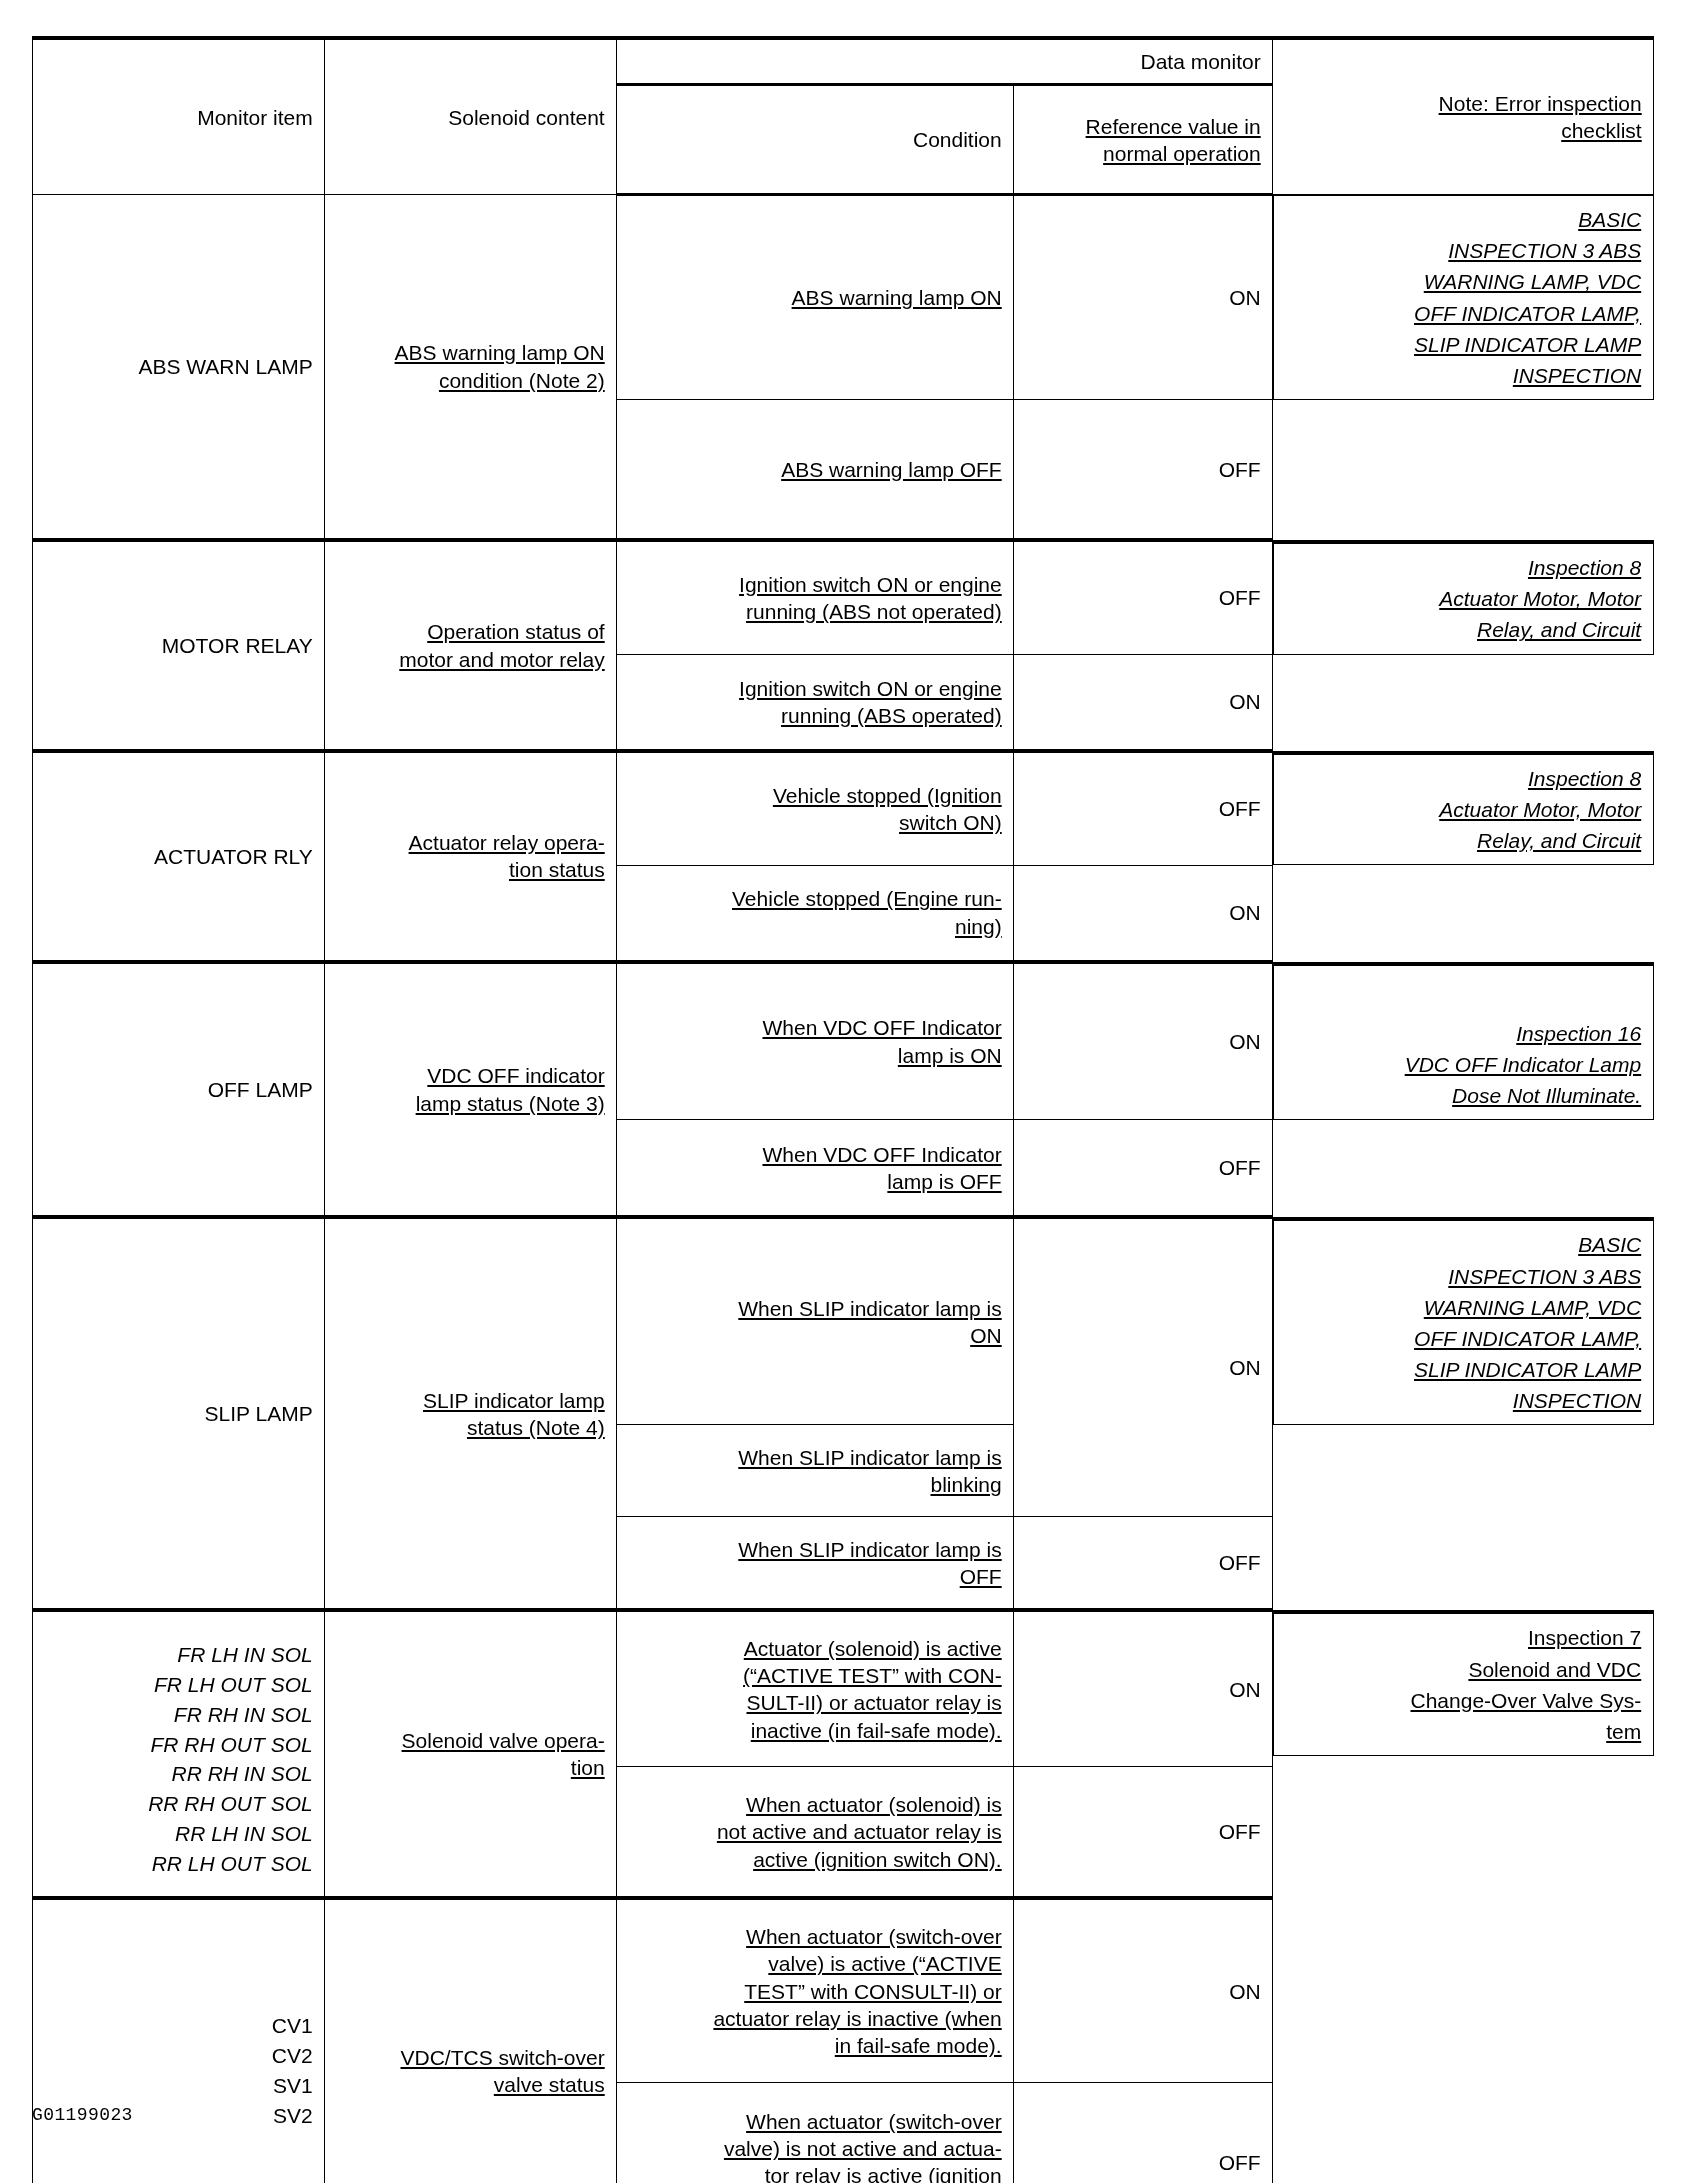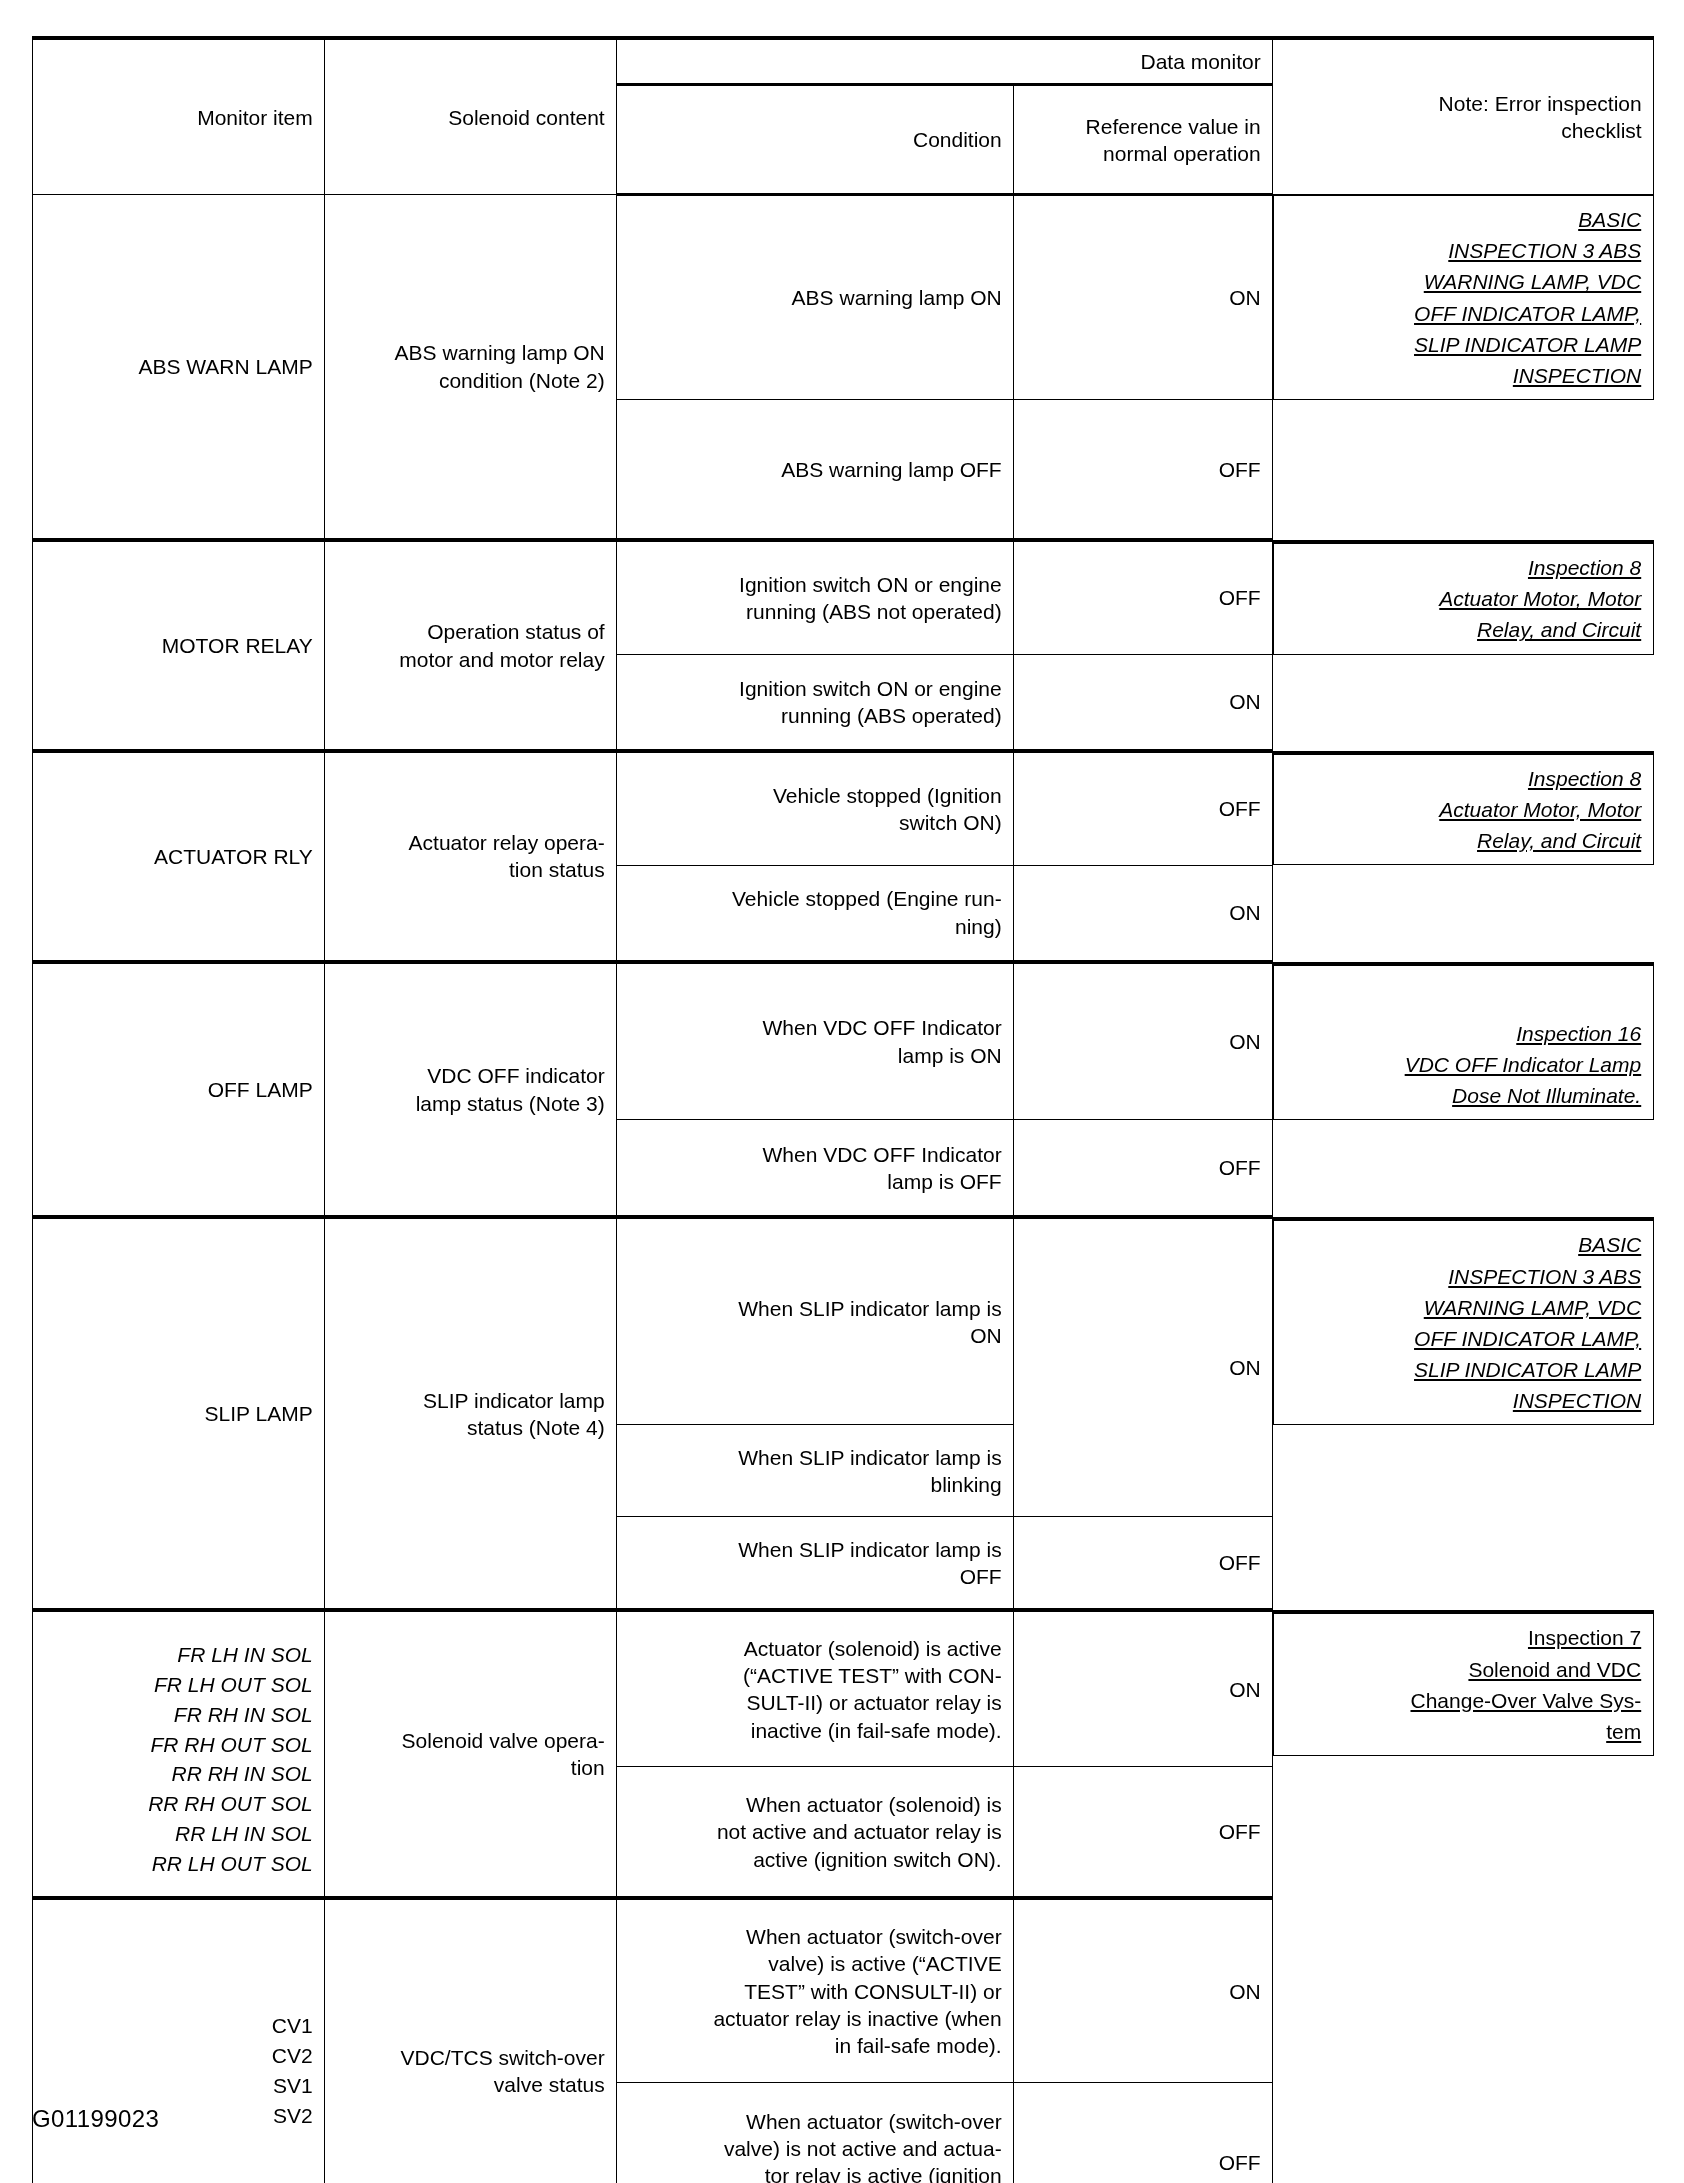--- a/index.html
+++ b/index.html
@@ -84,26 +84,26 @@
   .note-link span {
     display: block;
     text-decoration: underline;
     text-underline-offset: 2.4px;
   }
 
   .footer-code {
     position: absolute;
     left: 32px;
     top: 2105px;
-    font-size: 24px;
-    font-family: Liberation Sans, sans-serif;
+    font-size: 18px;
+    font-family: Liberation Mono, monospace;
     letter-spacing: 0.4px;
   }
 
-  .wrap { white-space: pre-line; }
+  .wrap { white-space: pre-line; text-decoration: underline; }
 </style>
 </head>
 <body>
 
 <div id="page">
 
   <table class="monitor-table">
     <colgroup>
       <col class="c-monitor">
       <col class="c-display">

